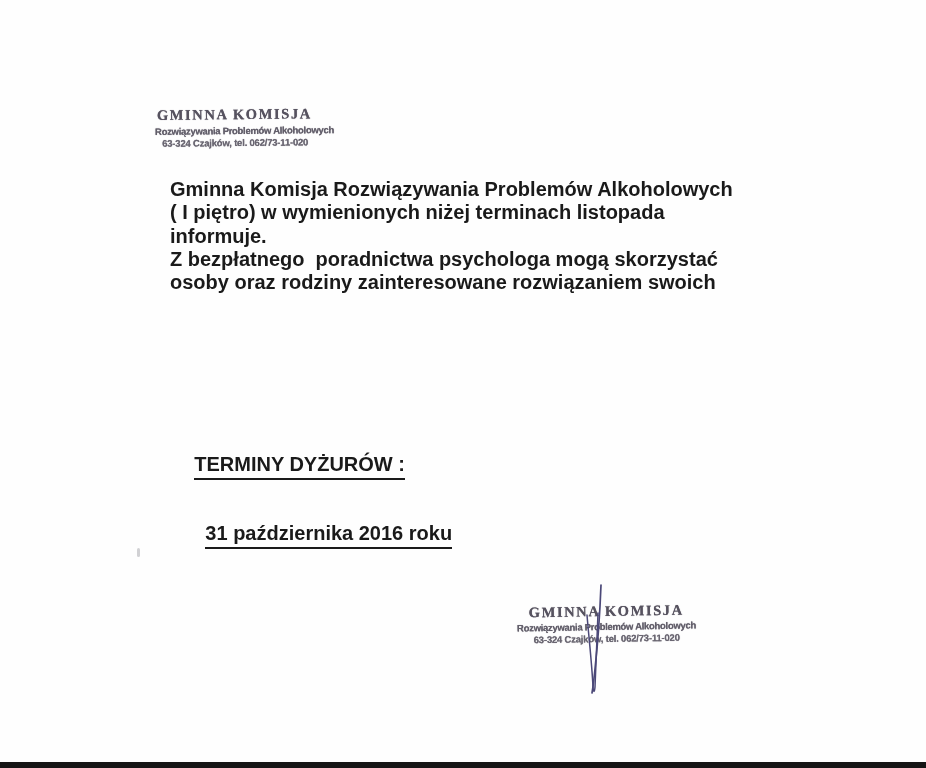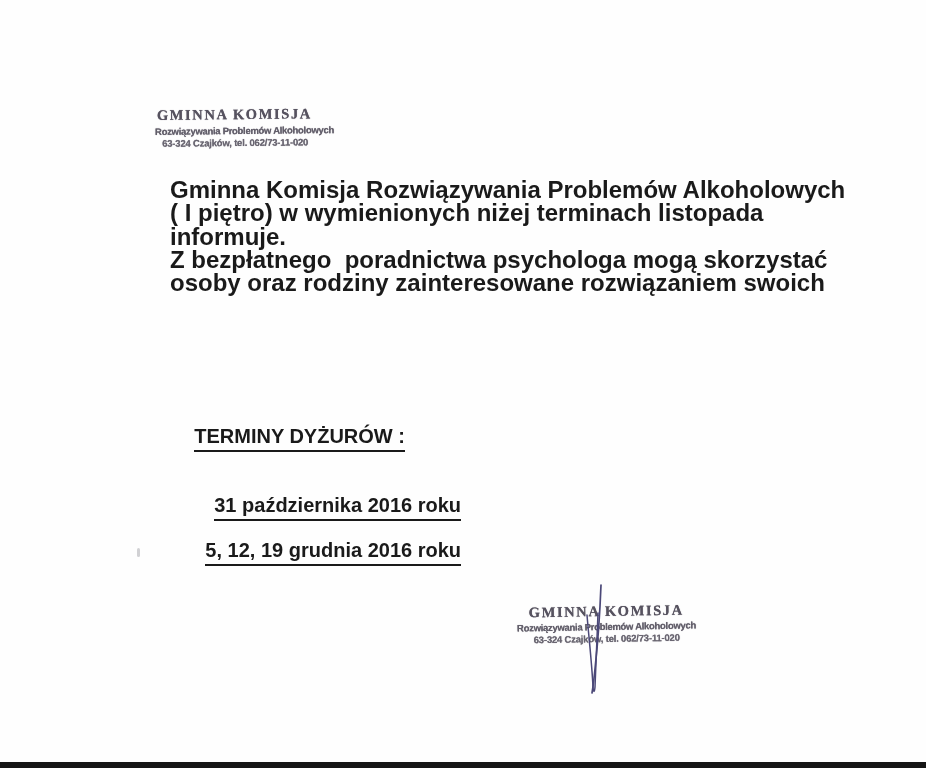--- a/index.html
+++ b/index.html
@@ -50,47 +50,47 @@
   #stamp-top .stamp-addr{margin-top:1px;margin-left:5px;}
 
   #stamp-bottom{left:517px;top:603px;transform:rotate(-1deg);text-align:center;}
   #stamp-bottom .stamp-sub{margin-top:2px;}
   #stamp-bottom .stamp-addr{margin-top:1px;}
 
   
   .doc-body{
     position:absolute;
     left:170px;top:178px;
-    font-size:24px;
+    font-size:20px;
     font-weight:bold;
     line-height:23.3px;
     color:var(--text-ink);
   }
   .doc-line{white-space:pre;}
 
   
   .schedule-heading{
     position:absolute;
     left:172px;top:402px;
     font-size:20px;
     font-weight:bold;
     white-space:pre;
   }
   .schedule-heading .u,
   .date-line .u{
     display:inline-block;
     border-bottom:2px solid var(--text-ink);
     padding-bottom:2px;
+    margin-top:28px;
   }
   .dates{
     position:absolute;
     left:172px;top:471px;
     font-size:20px;
     font-weight:bold;
-    text-align:right;
   }
   .date-line{white-space:pre;height:24px;margin-bottom:21px;}
 
   
   .signature{
     position:absolute;
     left:578px;top:583px;
     width:36px;height:118px;
   }
 
@@ -128,23 +128,20 @@
   </div>
 
   <div class="schedule-heading">
     <span class="u">TERMINY DYŻURÓW :</span>
   </div>
 
   <div class="dates">
     <div class="date-line">
       <span class="u">31 października 2016 roku</span>
     </div>
-    <div class="date-line">
-      <span class="u">5, 12, 19 grudnia 2016 roku</span>
-    </div>
   </div>
 
   <div class="stamp" id="stamp-bottom">
     <div class="stamp-name">GMINNA KOMISJA</div>
     <div class="stamp-sub">Rozwiązywania Problemów Alkoholowych</div>
     <div class="stamp-addr">63-324 Czajków, tel. 062/73-11-020</div>
   </div>
 
   <svg class="signature" viewBox="0 0 36 118" aria-hidden="true">
     <path d="M 23,2 C 22,28 20,58 17,86 C 16,96 15,104 14,110" fill="none" stroke="var(--signature-ink)" stroke-width="1.7" stroke-linecap="round"></path>

